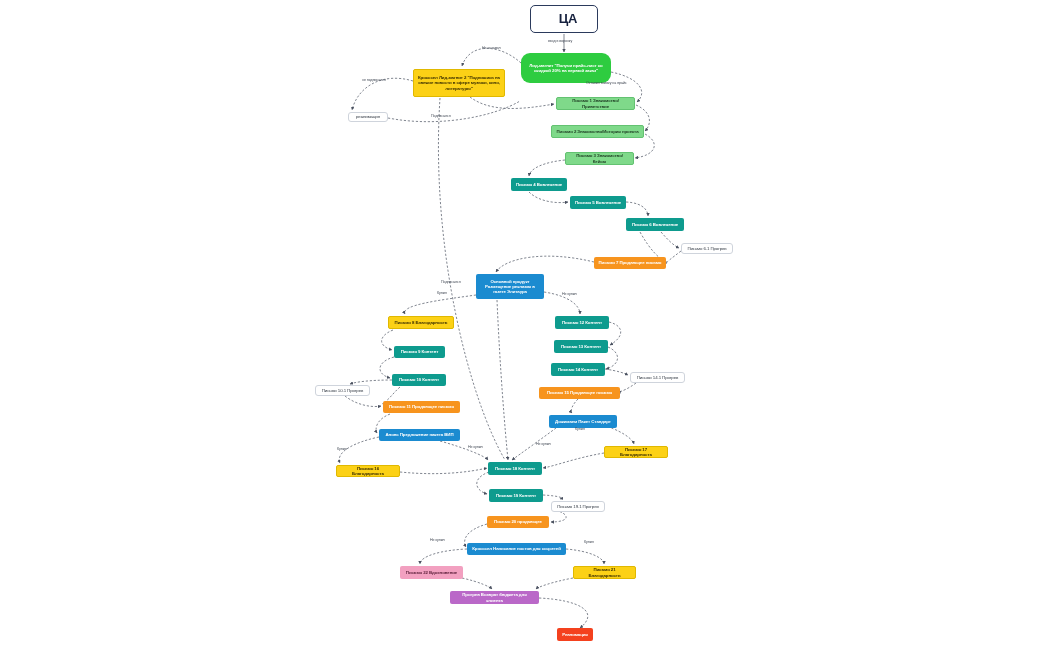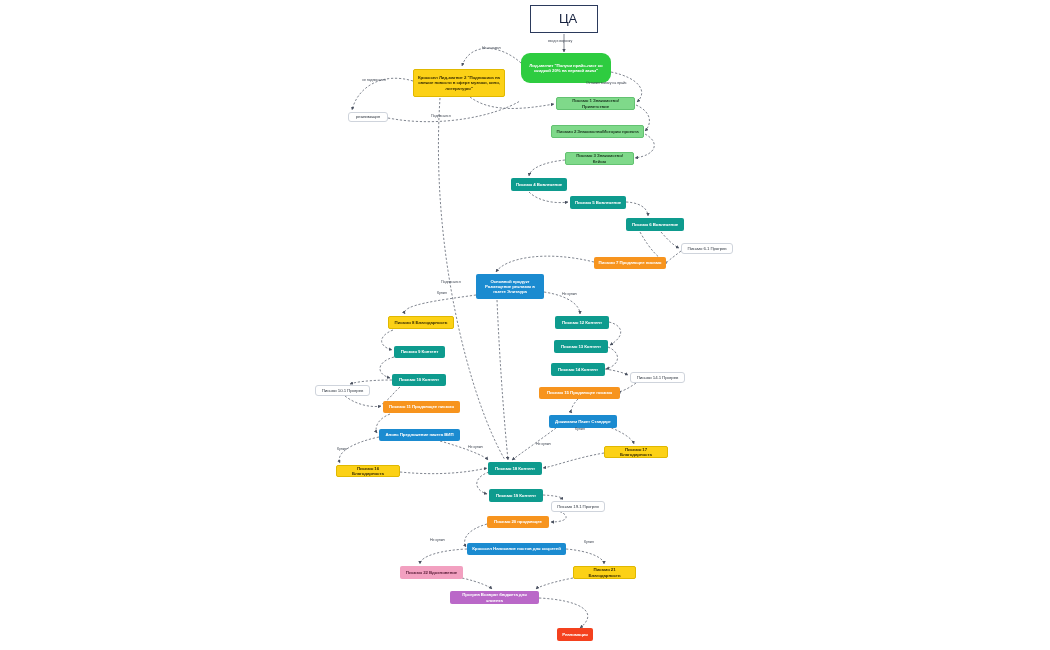--- a/index.html
+++ b/index.html
@@ -36,24 +36,24 @@
     text-align: center;
     line-height: 1.18;
     letter-spacing: -0.1px;
     padding: 2px 4px;
     overflow: hidden;
   }
   
   .n-root {
     background: #ffffff;
     border: 1.4px solid #2b3a5c;
-    border-radius: 0;
+    border-radius: 5px;
     color: #16213e;
     font-size: 13px;
-    font-weight: normal;
+    font-weight: bold;
     padding-left: 12px;
   }
   .n-green-lead {
     background: #2ECC40;
     border-radius: 9px;
     color: #ffffff;
     font-size: 4.4px;
     font-weight: bold;
   }
   .n-yellow {

